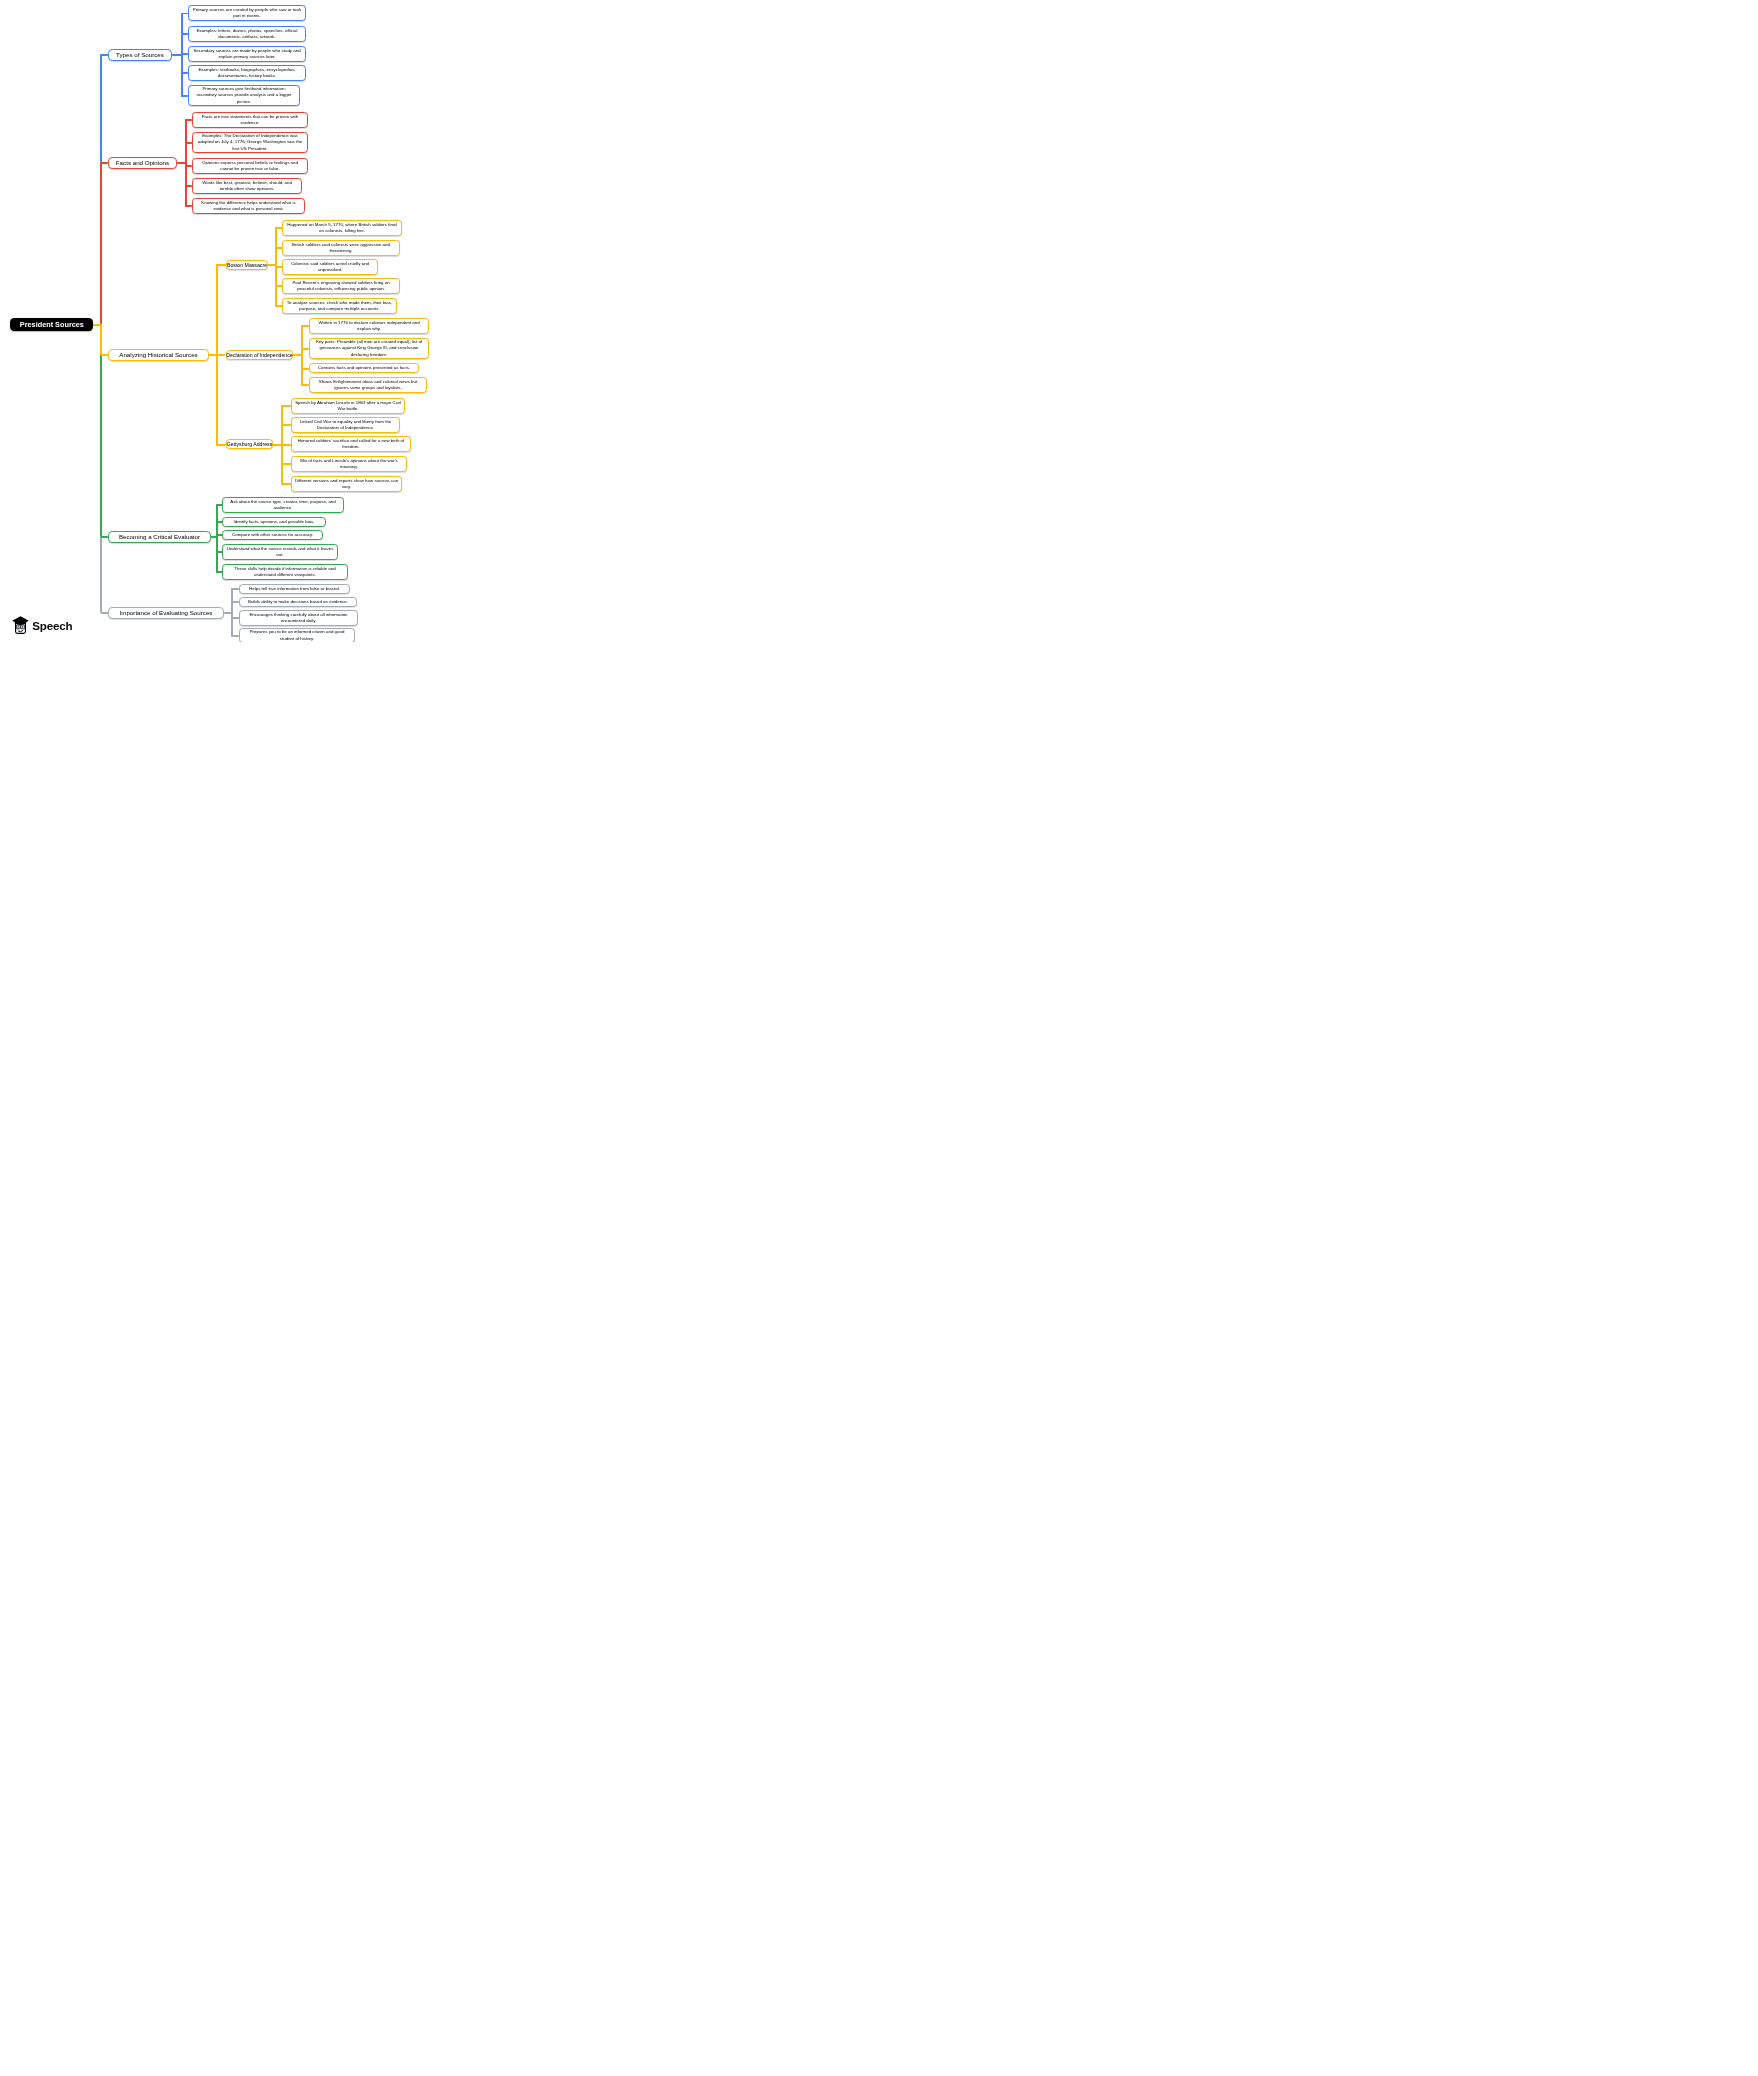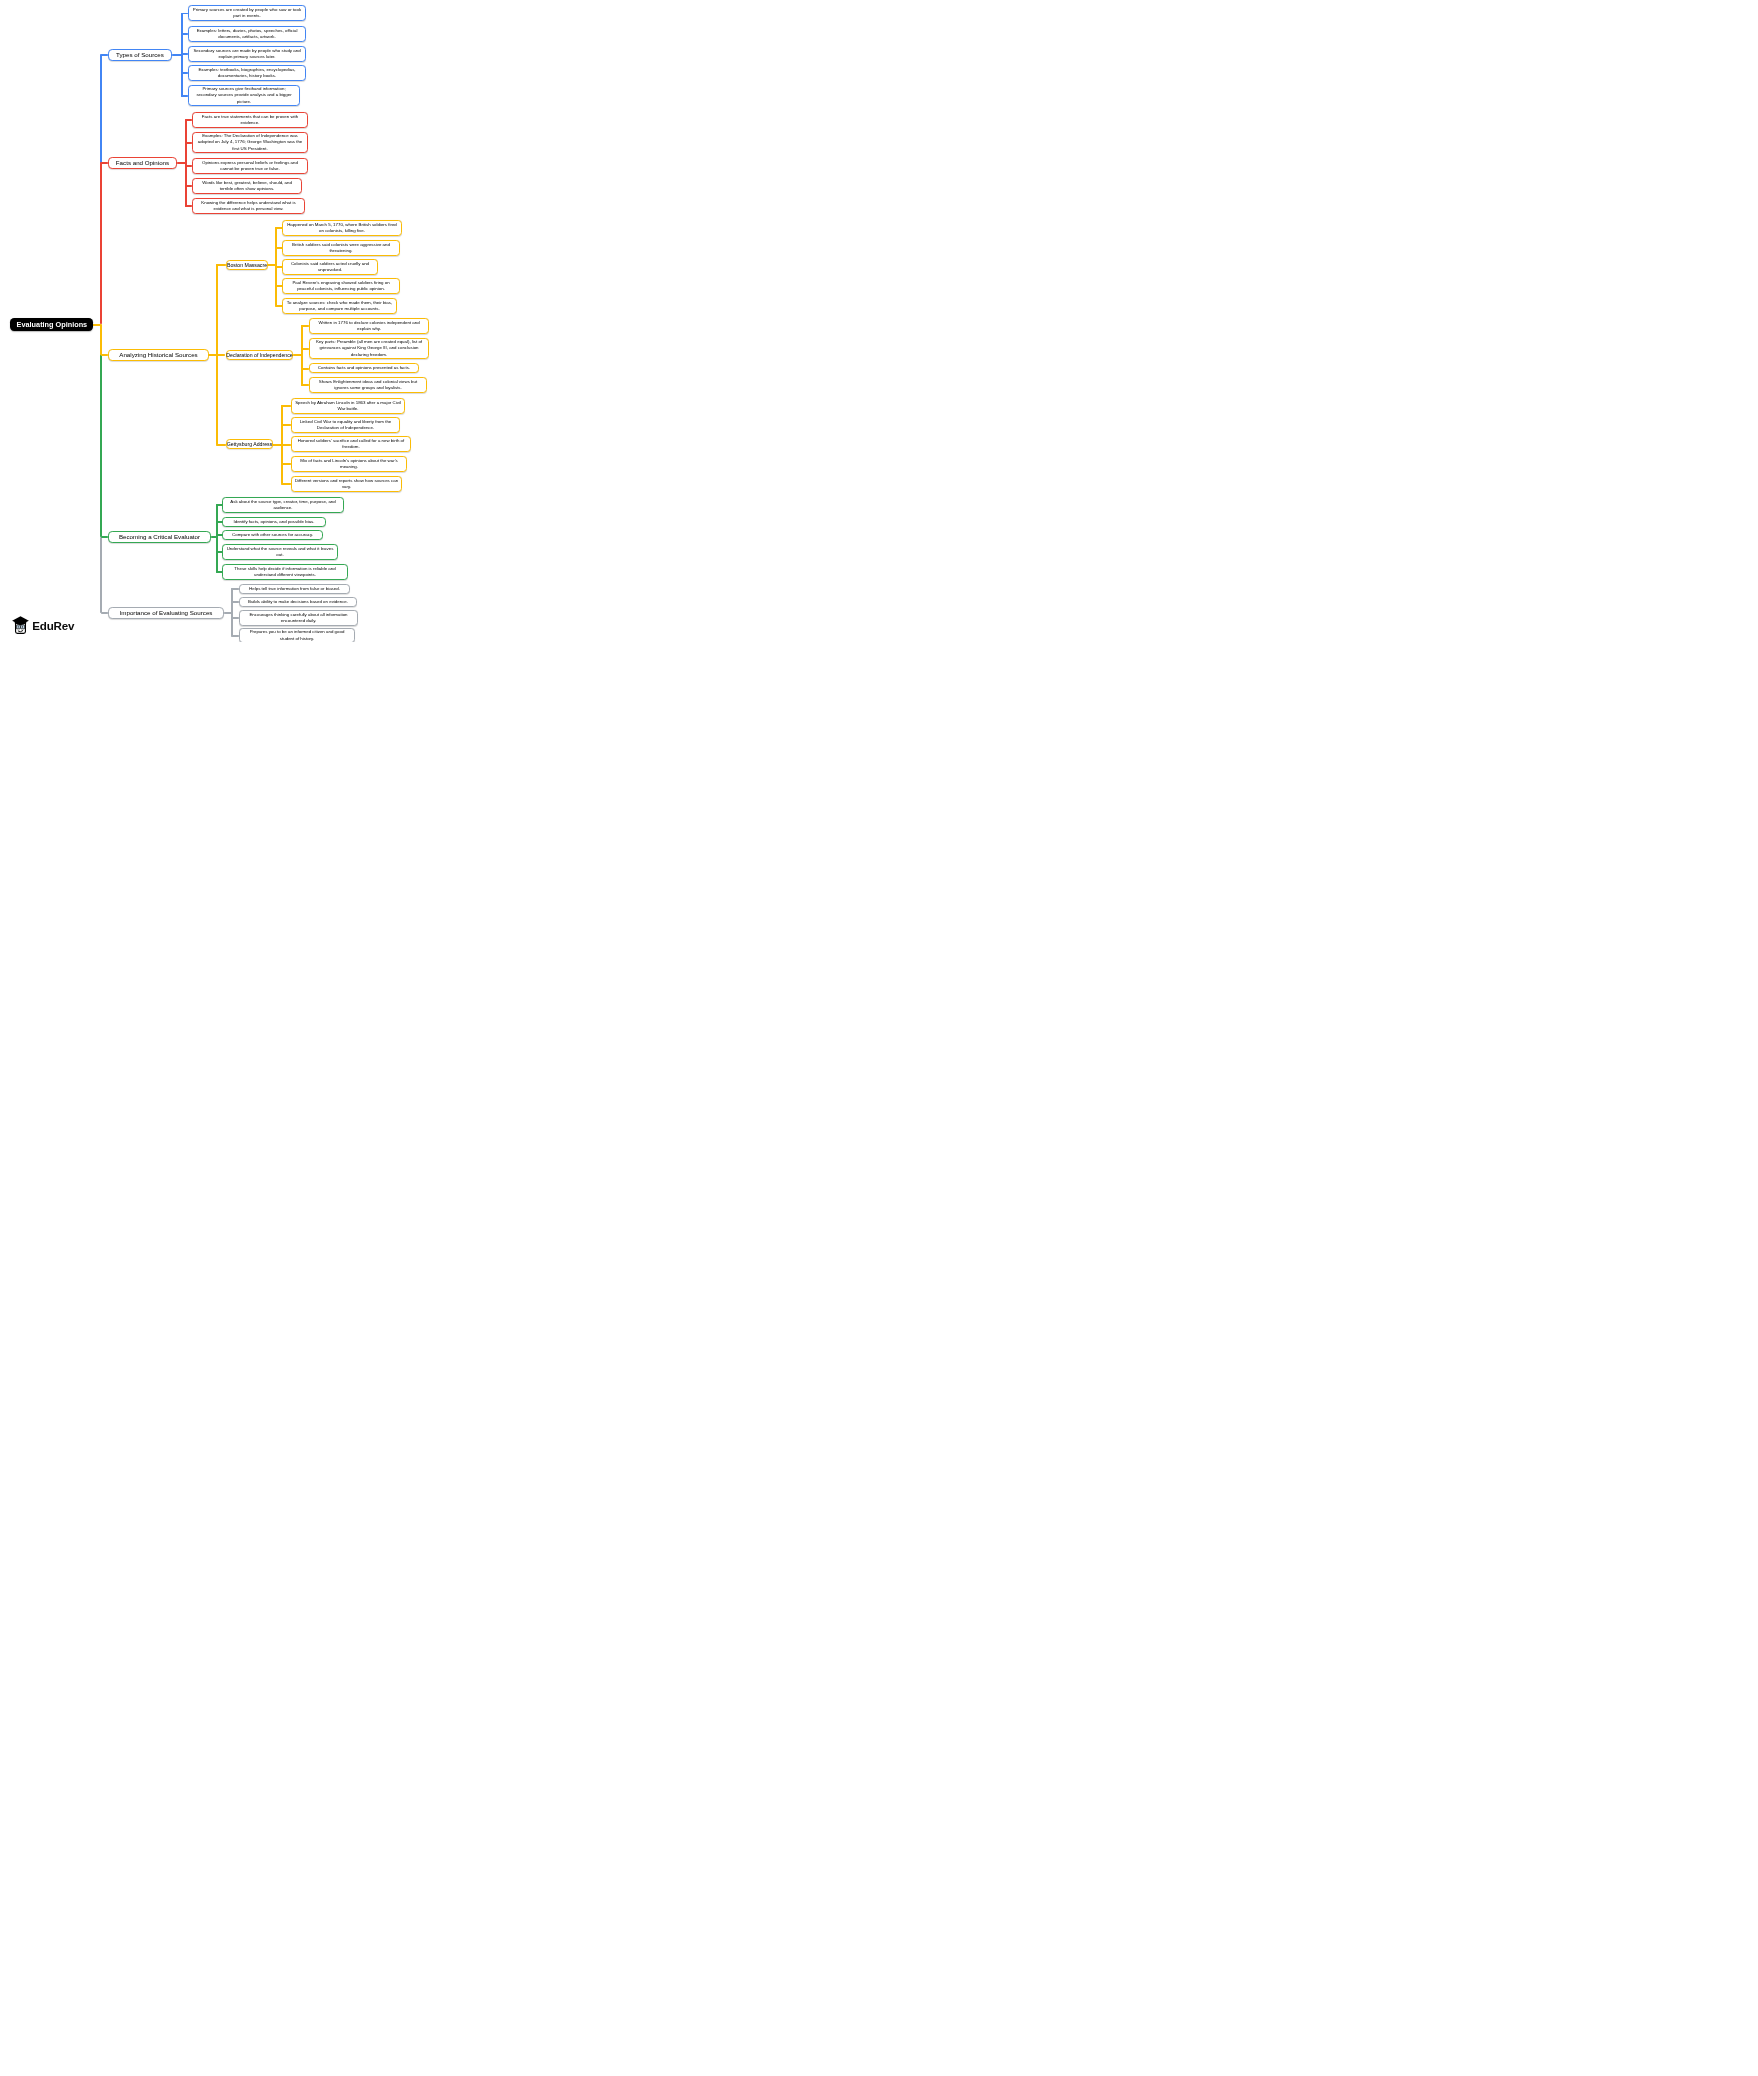--- a/index.html
+++ b/index.html
@@ -95,21 +95,21 @@
   <div class="conn h bg-green" style="left:216px;top:551px;width:6.6px;"></div>
   <div class="conn h bg-green" style="left:216px;top:571px;width:6.6px;"></div>
 
   <div class="conn h bg-gray" style="left:224px;top:612px;width:8.3px;"></div>
   <div class="conn v bg-gray" style="left:231px;top:588px;height:48px;"></div>
   <div class="conn h bg-gray" style="left:231px;top:588px;width:8px;"></div>
   <div class="conn h bg-gray" style="left:231px;top:601px;width:8px;"></div>
   <div class="conn h bg-gray" style="left:231px;top:617px;width:8px;"></div>
   <div class="conn h bg-gray" style="left:231px;top:635px;width:8px;"></div>
 
-  <div class="node root" style="left:10.4px;top:318px;width:83px;height:13.3px;">Evaluating Opinions</div>
+  <div class="node root" style="left:10.4px;top:318px;width:83px;height:13.3px;">President Sources</div>
 
   <div class="node label bd-blue" style="left:108px;top:49px;width:64px;height:11.6px;">Types of Sources</div>
   <div class="node label bd-red" style="left:108px;top:157px;width:69px;height:11.6px;">Facts and Opinions</div>
   <div class="node label bd-yellow" style="left:108px;top:349px;width:101px;height:11.6px;">Analyzing Historical Sources</div>
   <div class="node label bd-green" style="left:108px;top:531px;width:103px;height:11.6px;">Becoming a Critical Evaluator</div>
   <div class="node label bd-gray" style="left:108px;top:607px;width:116px;height:11.6px;">Importance of Evaluating Sources</div>
 
   <div class="node sublabel bd-yellow" style="left:226px;top:260px;width:42px;height:10.4px;">Boston Massacre</div>
   <div class="node sublabel bd-yellow" style="left:226px;top:350px;width:67px;height:10.4px;">Declaration of Independence</div>
   <div class="node sublabel bd-yellow" style="left:226px;top:439px;width:47px;height:10.4px;">Gettysburg Address</div>
@@ -160,17 +160,17 @@
         <rect x="24" y="34" width="52" height="62" rx="10" fill="#fff" stroke="#000" stroke-width="6"></rect>
         <polygon points="6,30 50,6 94,30 50,52" fill="#000"></polygon>
         <path d="M20,38 Q50,58 80,38" fill="none" stroke="#000" stroke-width="7"></path>
         <rect x="28" y="52" width="21" height="20" rx="4" fill="#cfe7f8" stroke="#000" stroke-width="4"></rect>
         <rect x="51" y="52" width="21" height="20" rx="4" fill="#cfe7f8" stroke="#000" stroke-width="4"></rect>
         <circle cx="38" cy="62" r="3.5" fill="#000"></circle>
         <circle cx="61" cy="62" r="3.5" fill="#000"></circle>
         <path d="M38,84 Q50,93 62,82" fill="none" stroke="#000" stroke-width="5" stroke-linecap="round"></path>
       </svg>
     </span>
-    <span class="logotext">EduRev</span>
+    <span class="logotext">Speech</span>
   </div>
 
 </div>
 
 
 </body></html>

